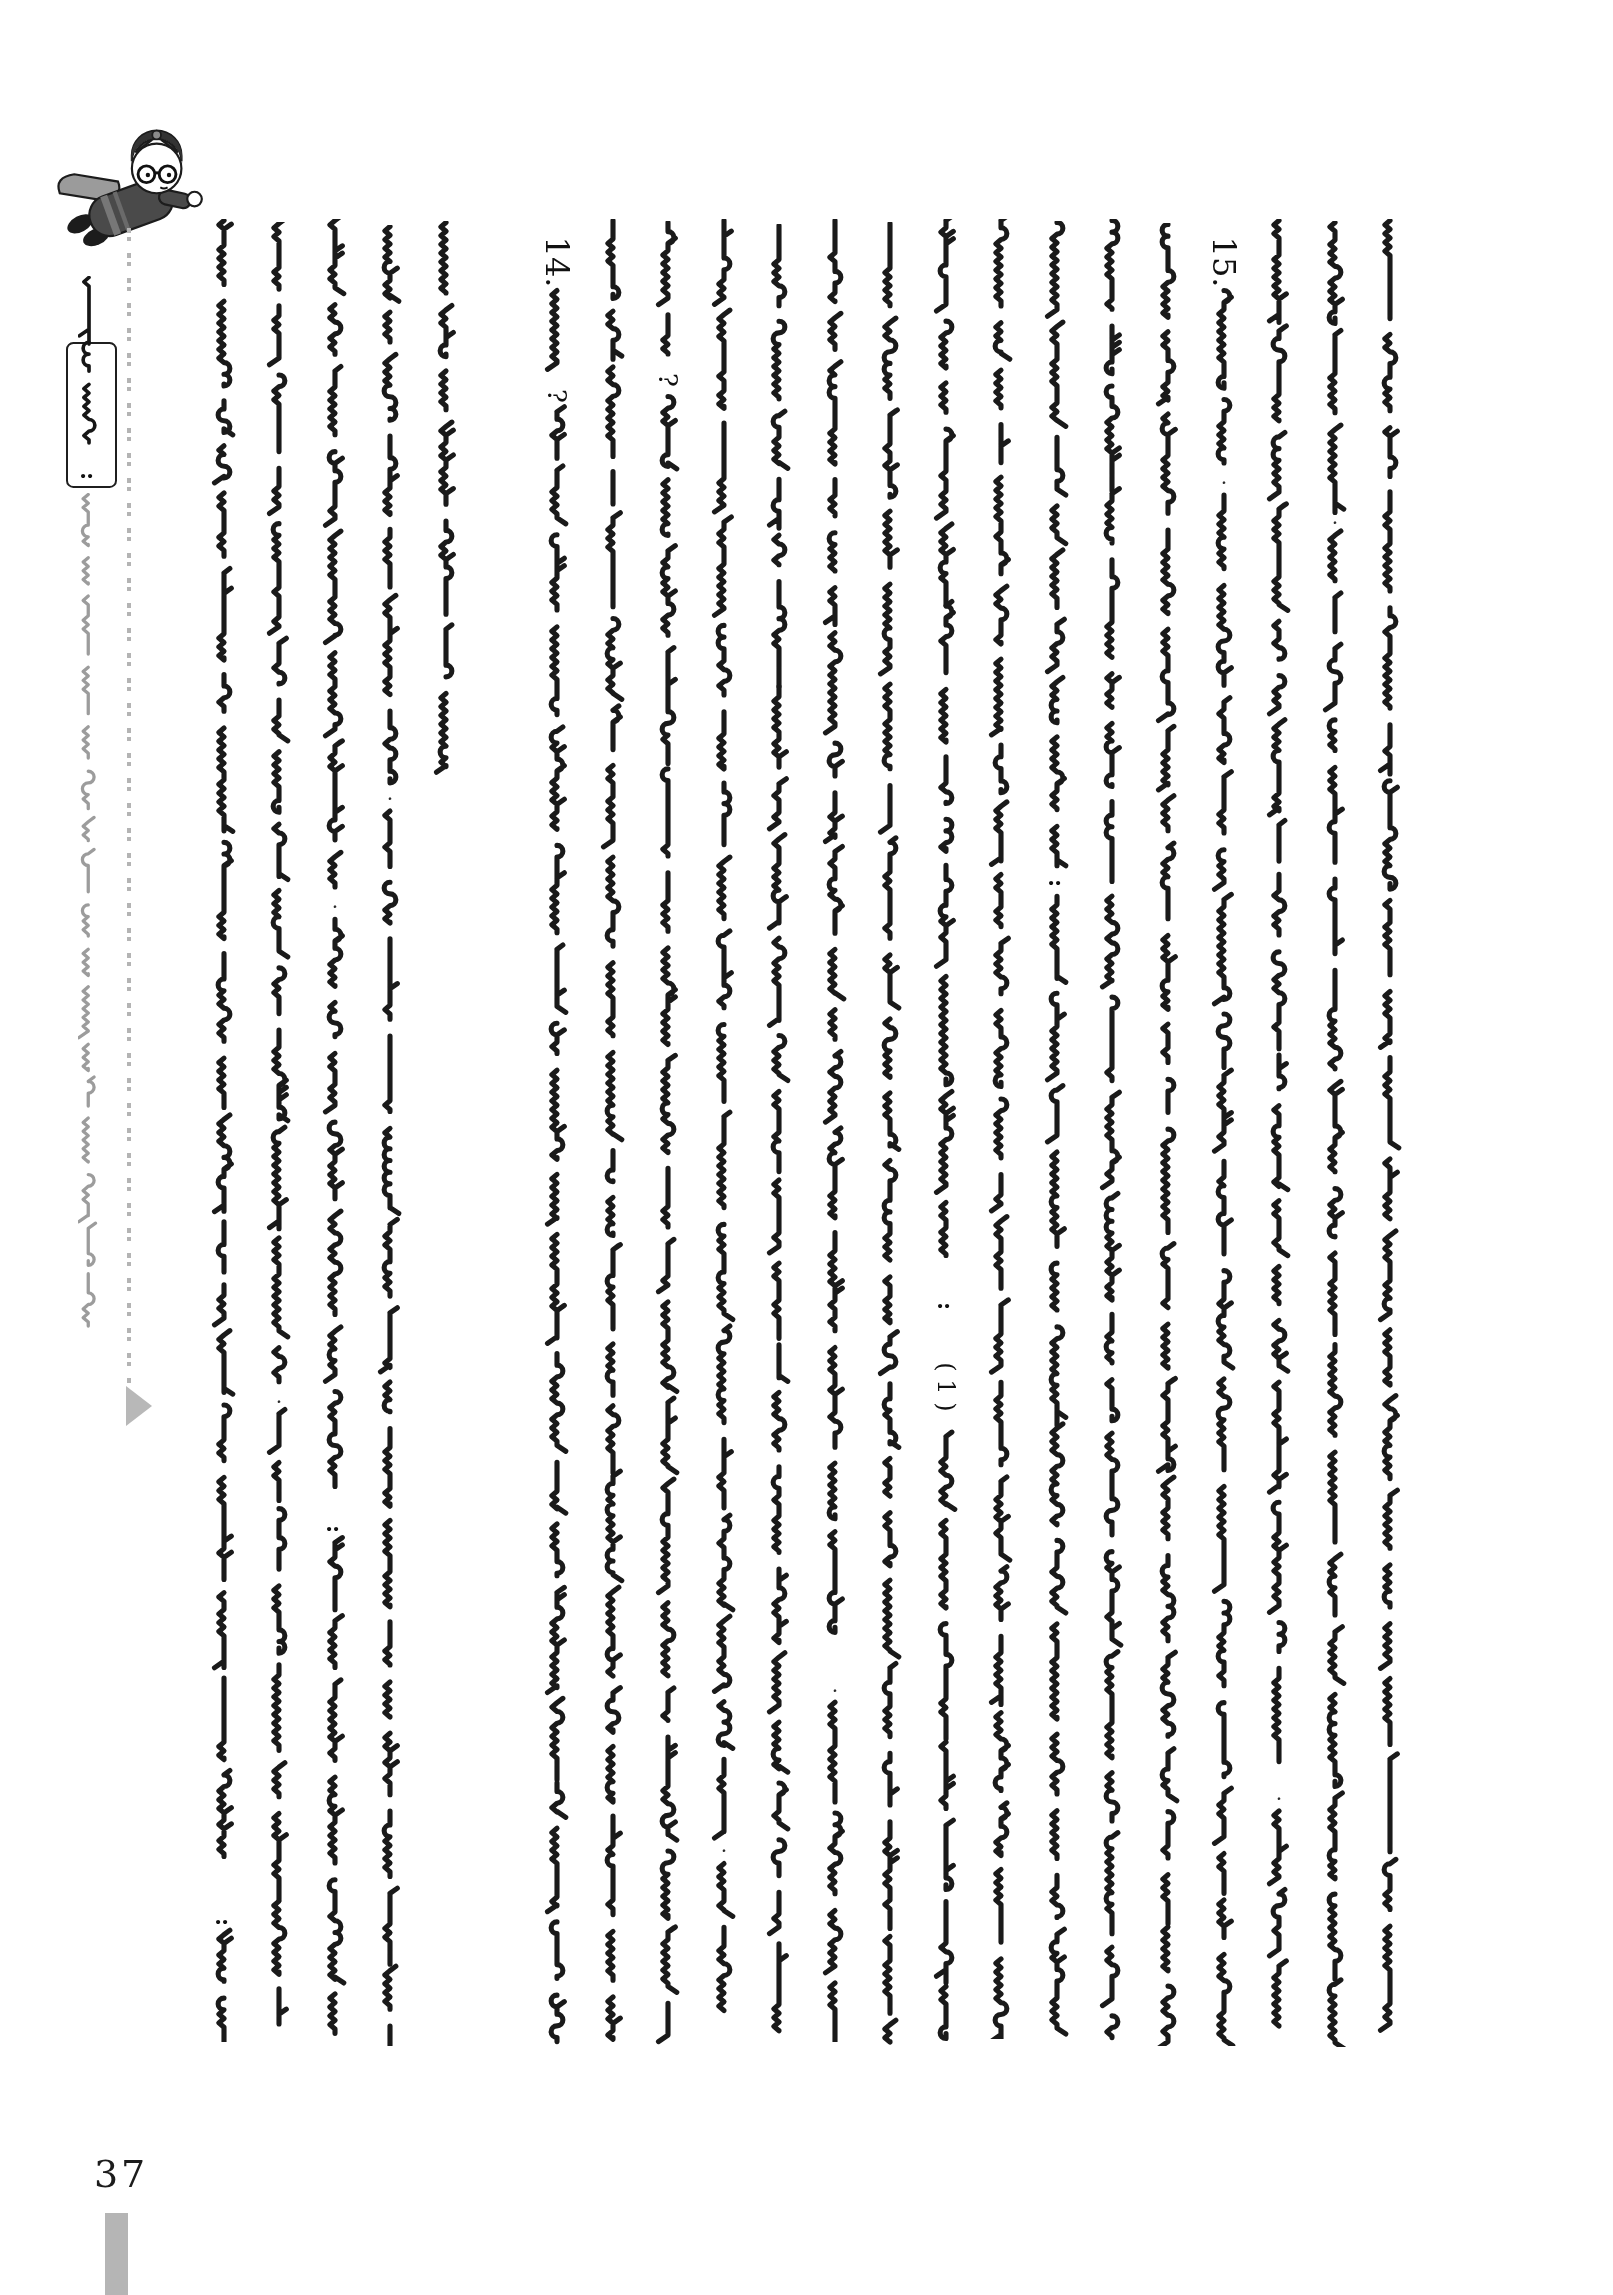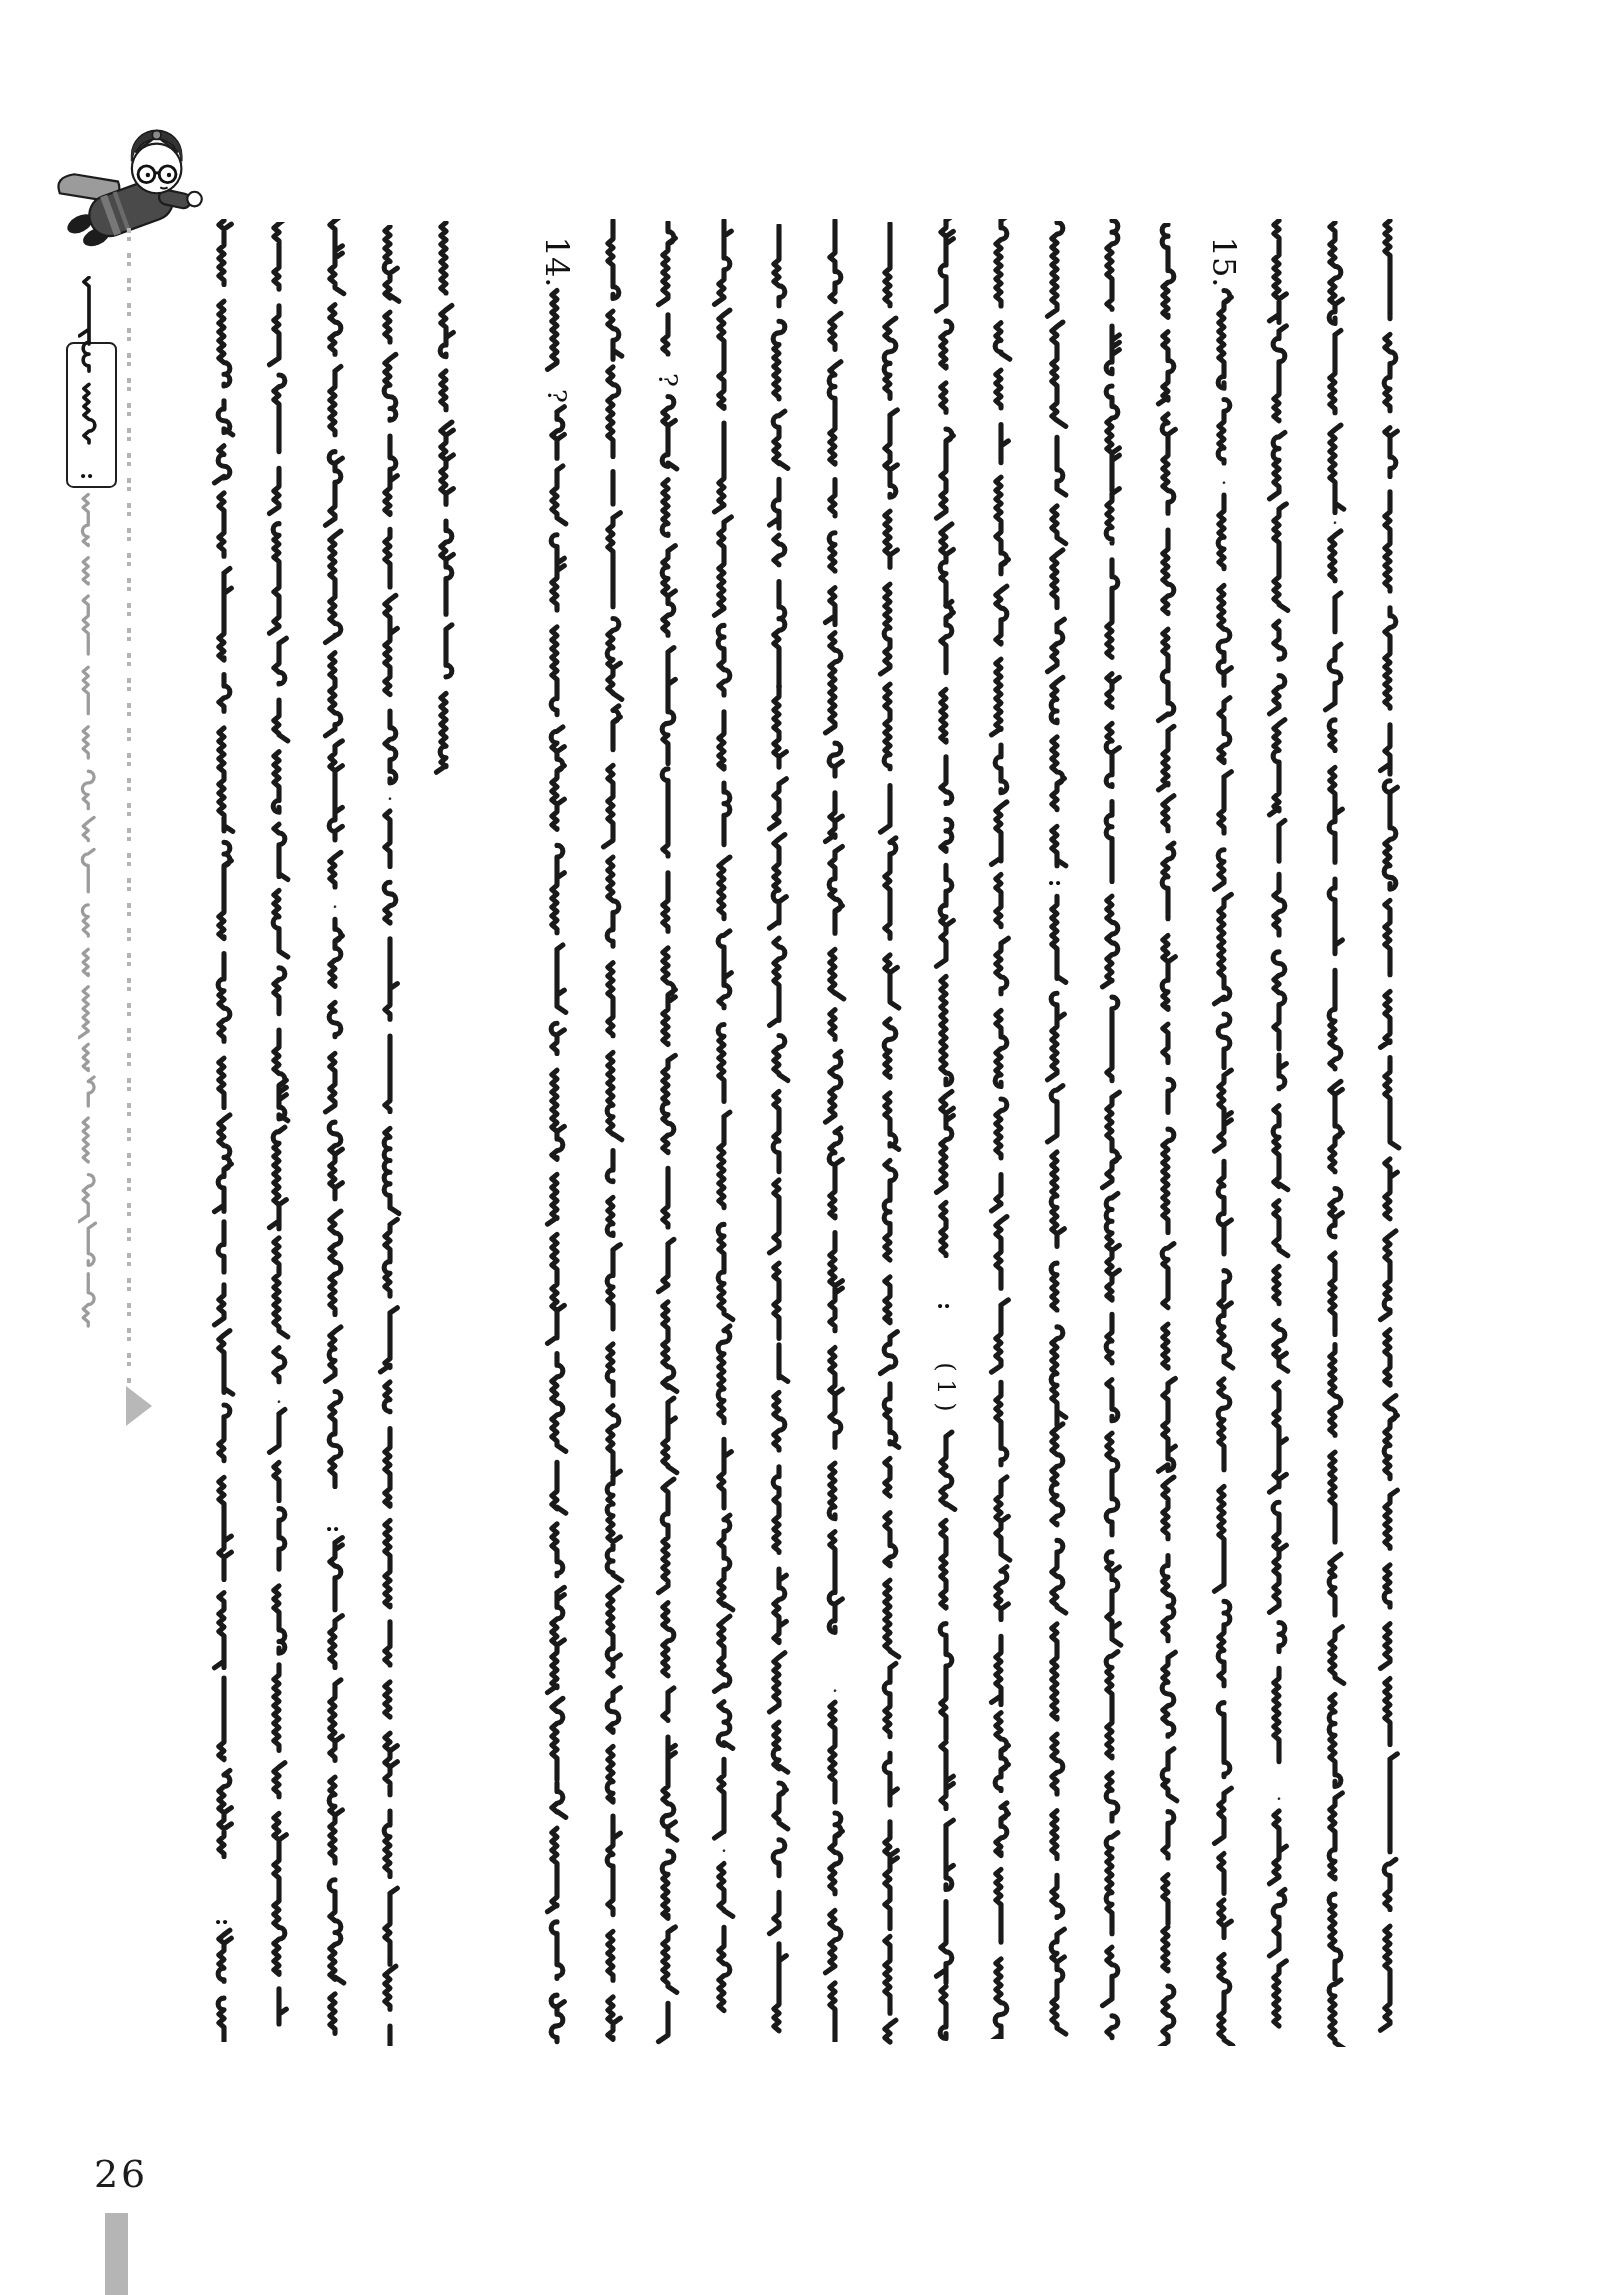--- a/index.html
+++ b/index.html
@@ -1610,16 +1610,16 @@
           <g transform="translate(0,2249.1)">
             <path d="M23,2 l8,-6 l-8,6 a8,8 0 0 0 0,16 l0,20.2 l-7,6 l7,6 l-7,6 l7,6 L23,64.4" fill="none" stroke="#1a1a1a" stroke-width="7" stroke-linecap="round" stroke-linejoin="round"></path>
           </g>
           <g transform="translate(0,2334.5)">
             <path d="M23,2 l-7,6 l7,6 l-7,6 l7,6 l-7,6 l7,6 l-7,6 l7,6 l-7,6 l7,6 l0,24.1 l0,22.1 l-7,6 l7,6 l-7,6 l7,6 L23,135.4 l-13,9" fill="none" stroke="#1a1a1a" stroke-width="7" stroke-linecap="round" stroke-linejoin="round"></path>
           </g>
         </svg>
       </div>
     </div>
 
-  <div class="pagenum">26</div>
+  <div class="pagenum">37</div>
   <div class="cornerbar"></div>
 </div>
 
 
 </body></html>

